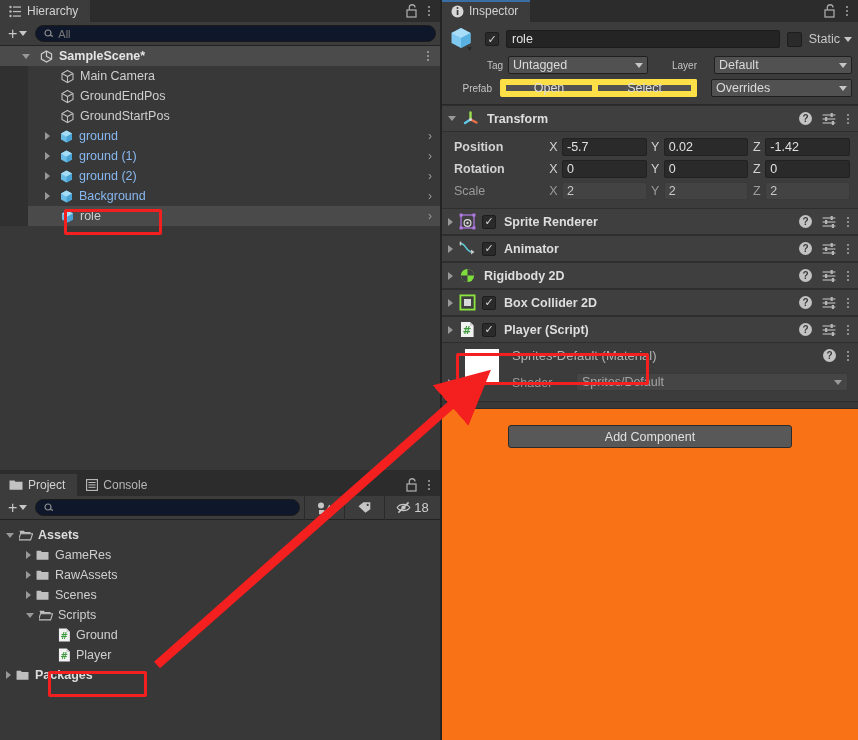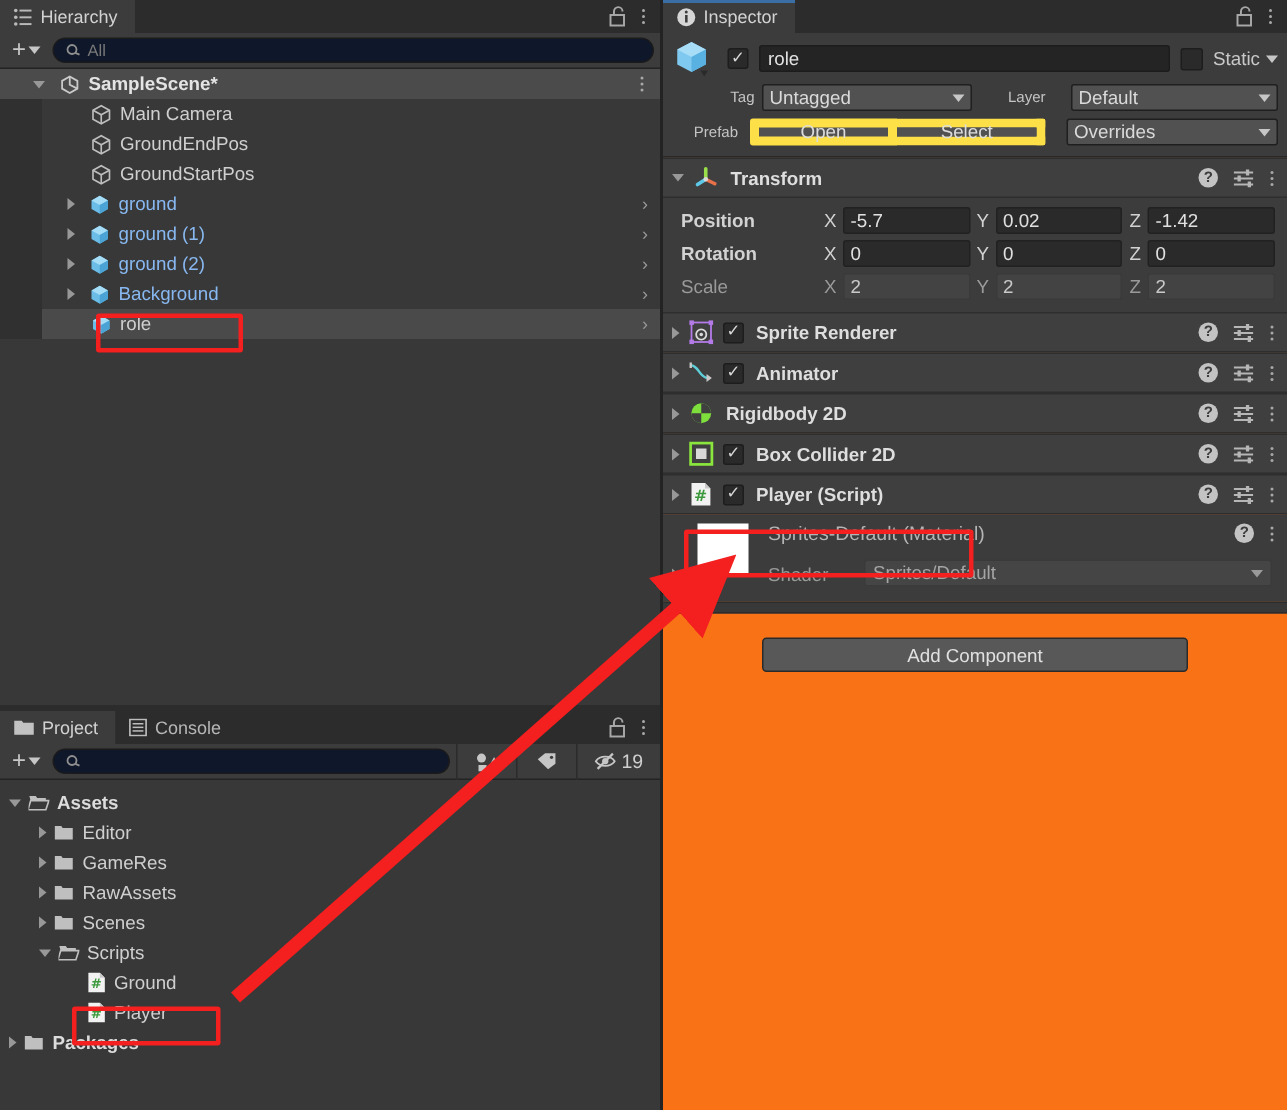--- a/index.html
+++ b/index.html
@@ -430,44 +430,35 @@
           </svg>
         </div>
         <div style="width:56px;height:24px;border-left:1px solid #2b2b2b;display:flex;align-items:center;justify-content:center;gap:1px;">
           <span class="ico">
             <svg width="17" height="13" viewBox="0 0 17 13">
               <path d="M1.2 6.5 C4 2.4 11 2.4 13.8 6.5 C11 10.6 4 10.6 1.2 6.5 z" fill="none" stroke="#c6c6c6" stroke-width="1.2"></path>
               <circle cx="7.5" cy="6.5" r="2.1" fill="#c6c6c6"></circle>
               <line x1="2.4" y1="11.6" x2="12.6" y2="1.4" stroke="#c6c6c6" stroke-width="1.5"></line>
             </svg>
           </span>
-          <span style="color:#cfcfcf;font-size:13px;">19</span>
+          <span style="color:#cfcfcf;font-size:13px;">18</span>
         </div>
       </div>
     </div>
 
     <div id="project-rows" style="padding-top:5px;">
         <div class="p-row bold" style="padding-left:6px;">
           <span class="tri tri-d"></span>
           <span class="ico folder">
             <svg width="15" height="12" viewBox="0 0 15 12">
               <path d="M0.6 1.4 h4.6 l1 1.4 h6.2 v1.6 h-11 z" fill="#bfbfbf"></path>
               <path d="M1.6 4.6 h13 l-2.2 6.6 h-12.8 z" fill="none" stroke="#bfbfbf" stroke-width="1.2"></path>
             </svg>
           </span>
           <span>Assets</span>
-        </div>
-        <div class="p-row" style="padding-left:26px;">
-          <span class="tri tri-r"></span>
-          <span class="ico folder">
-            <svg width="15" height="12" viewBox="0 0 15 12">
-              <path d="M0.6 1.4 h4.6 l1 1.4 h7.2 v8.2 h-12.8 z" fill="#bfbfbf"></path>
-            </svg>
-          </span>
-          <span>Editor</span>
         </div>
         <div class="p-row" style="padding-left:26px;">
           <span class="tri tri-r"></span>
           <span class="ico folder">
             <svg width="15" height="12" viewBox="0 0 15 12">
               <path d="M0.6 1.4 h4.6 l1 1.4 h7.2 v8.2 h-12.8 z" fill="#bfbfbf"></path>
             </svg>
           </span>
           <span>GameRes</span>
         </div>

